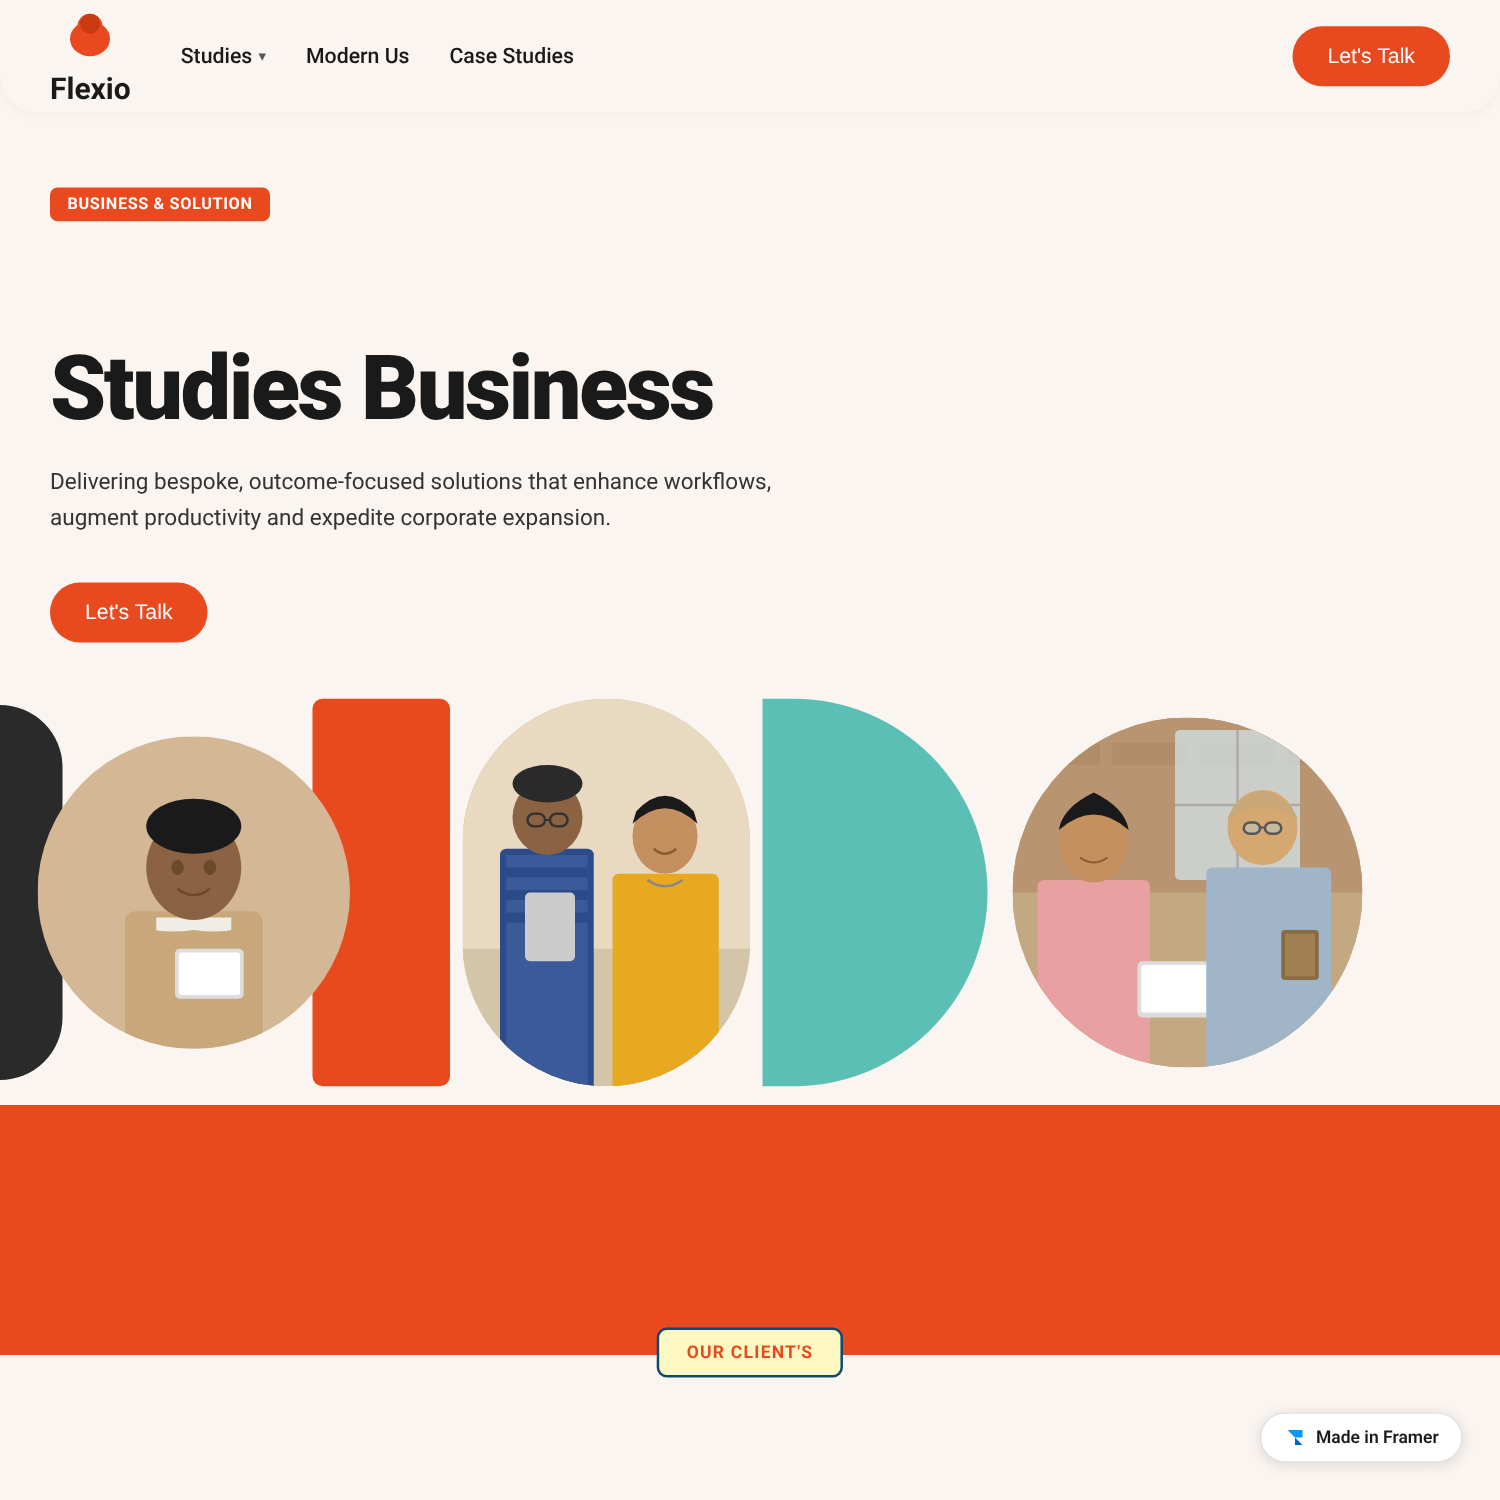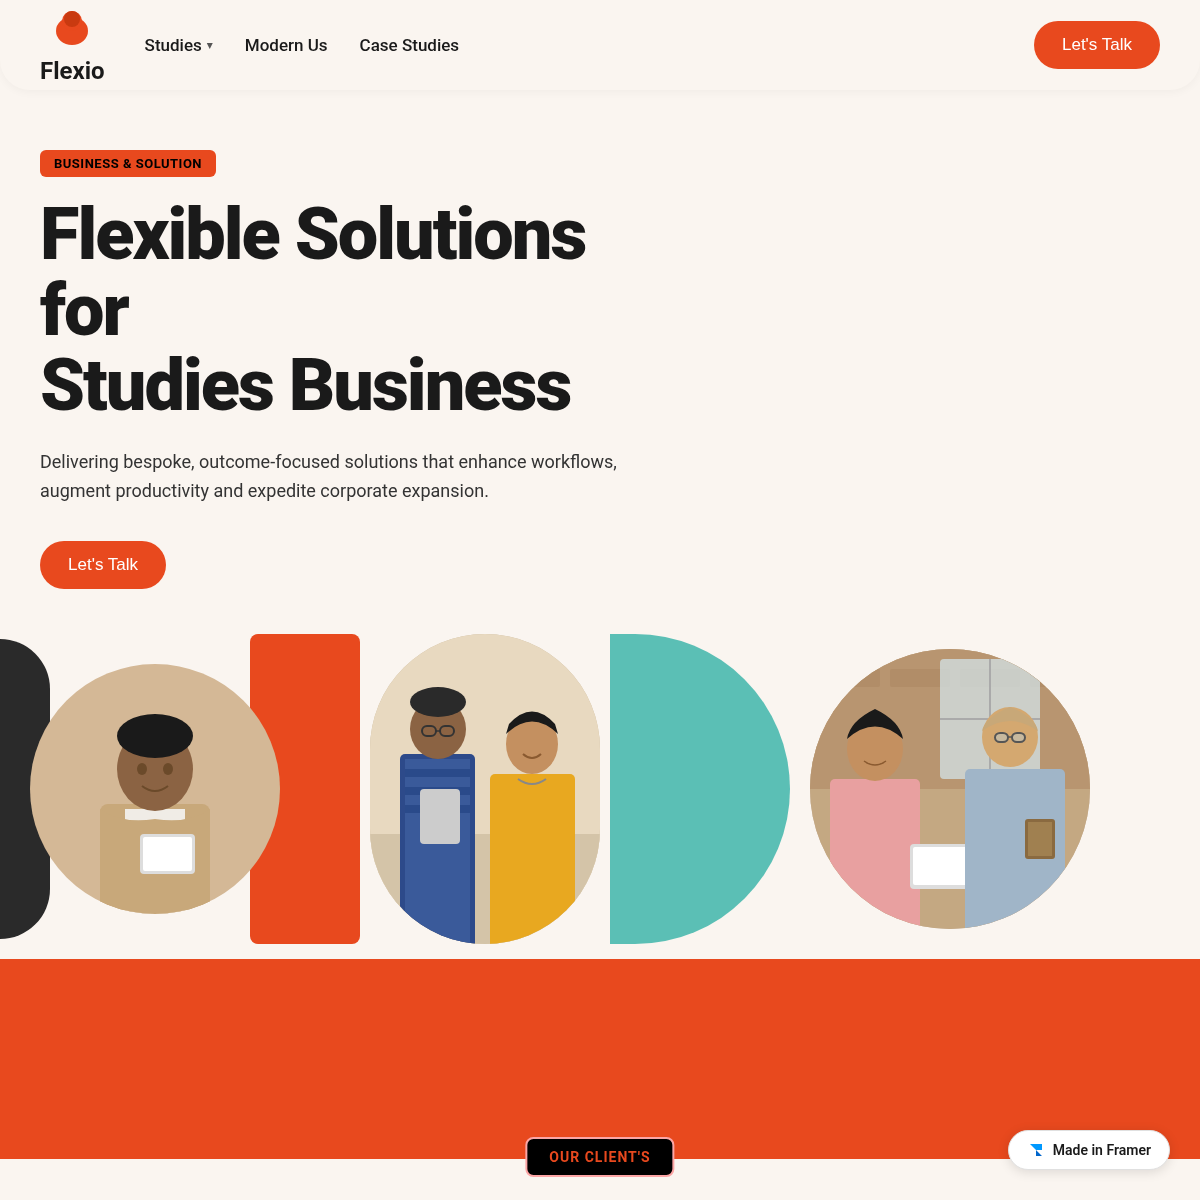--- a/index.html
+++ b/index.html
@@ -94,21 +94,21 @@
 
     
     .hero {
       padding: 60px 40px 30px 40px;
       max-width: 700px;
     }
 
     .badge {
       display: inline-block;
       background-color: #e8491e;
-      color: #000000;
+      color: #ffffff;
       font-size: 13px;
       font-weight: 700;
       letter-spacing: 0.5px;
       padding: 6px 14px;
       border-radius: 6px;
       margin-bottom: 20px;
       text-align: right;
     }
 
     .hero-title {
@@ -227,28 +227,28 @@
       align-items: flex-end;
       justify-content: center;
       padding-bottom: 0;
     }
 
     .our-clients-badge {
       position: absolute;
       bottom: -18px;
       left: 50%;
       transform: translateX(-50%);
-      background-color: #000000;
+      background-color: #fef9c3;
       color: #e8491e;
       font-size: 14px;
       font-weight: 700;
       letter-spacing: 1px;
       padding: 10px 22px;
       border-radius: 8px;
-      border: 2px solid #fca5a5;
+      border: 2px solid #0c4a6e;
       white-space: nowrap;
     }
 
     
     .framer-badge {
       position: fixed;
       bottom: 30px;
       right: 30px;
       background-color: white;
       border: 1px solid #e0e0e0;
@@ -302,21 +302,21 @@
       </a>
     </nav>
   </div>
 
   <button class="btn-primary">Let's Talk</button>
 </nav>
 
 <section class="hero">
   <span class="badge">BUSINESS &amp; SOLUTION</span>
   <h1 class="hero-title">
-    <span>Flexible Solutions for</span><br>
+    <br>
     <span>Studies Business</span>
   </h1>
   <p class="hero-subtitle">Delivering bespoke, outcome-focused solutions that enhance workflows, augment productivity and expedite corporate expansion.</p>
   <div class="hero-buttons">
     <button class="btn-primary">Let's Talk</button>
   </div>
 </section>
 
 <div class="images-row">
 

